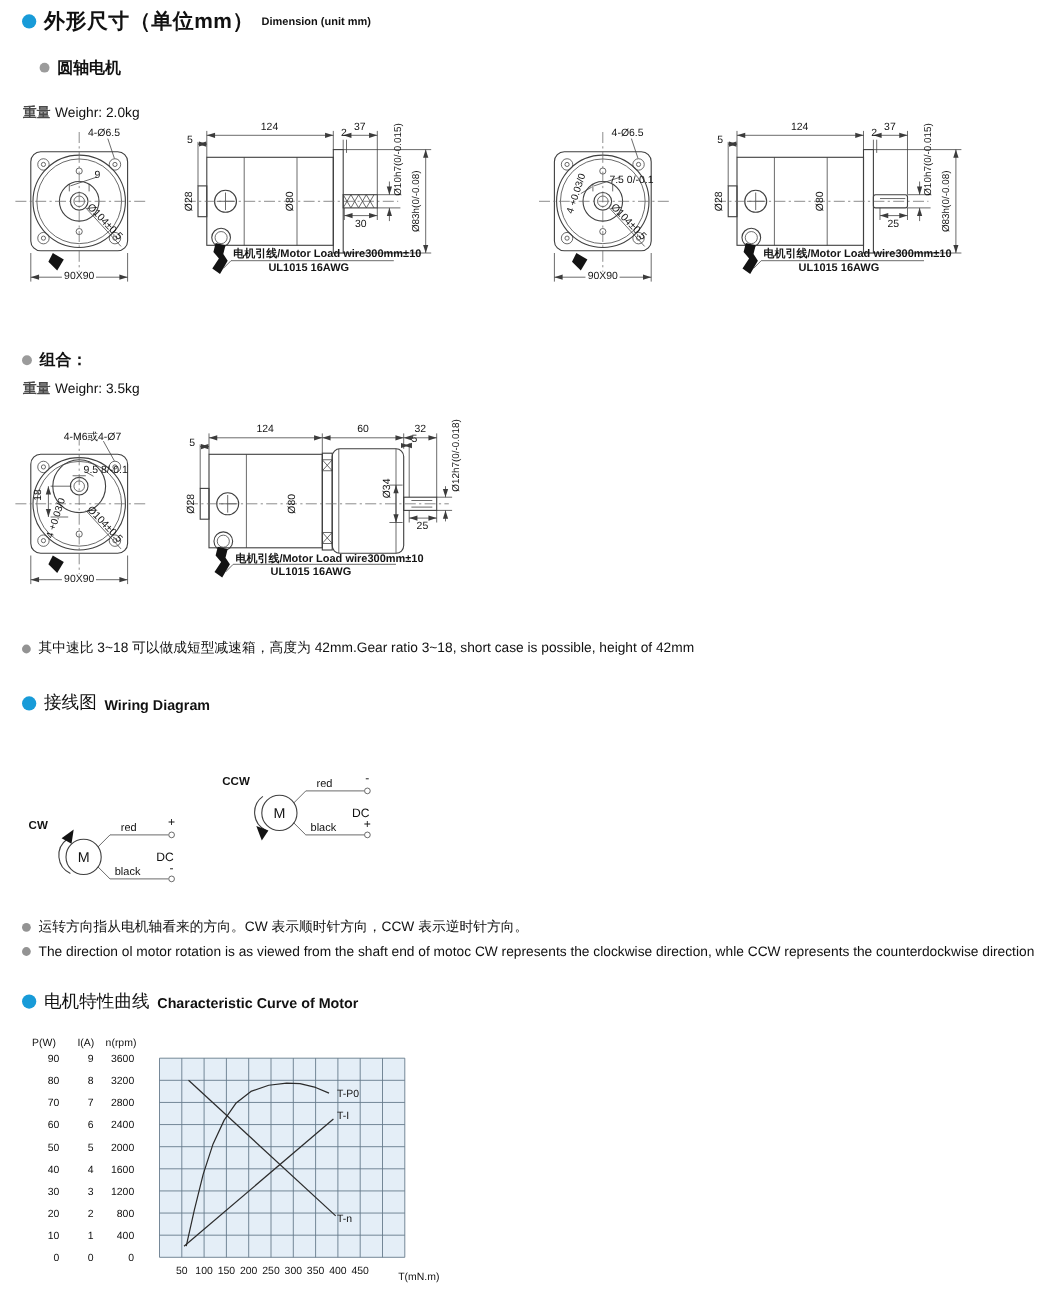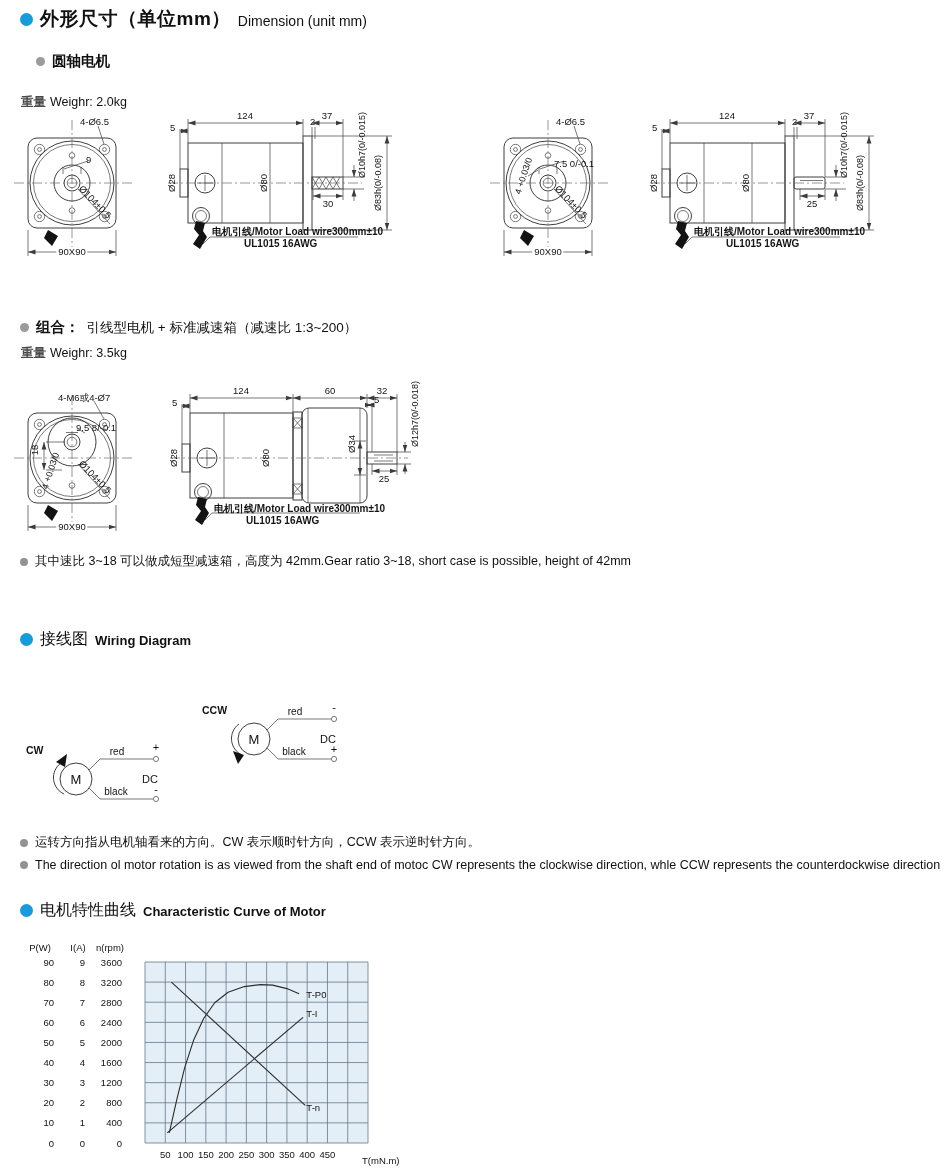--- a/index.html
+++ b/index.html
@@ -3,21 +3,21 @@
 <meta charset="utf-8">
 <style>
   html,body{margin:0;padding:0}
   body{width:950px;height:1176px;position:relative;background:#fff;
        font-family:"Liberation Sans",sans-serif;color:#111;overflow:hidden}
   .sec{position:absolute;display:flex;align-items:center;gap:7px;white-space:nowrap}
   .bdot{width:13px;height:13px;border-radius:50%;background:#189bd8;flex:0 0 auto}
   .gdot{width:9px;height:9px;border-radius:50%;background:#9b9b9b;flex:0 0 auto}
   .sdot{width:8px;height:8px;border-radius:50%;background:#939393;flex:0 0 auto}
   .t-main-cn{font-size:19px;font-weight:700;letter-spacing:.5px}
-  .t-main-en{font-size:14px;font-weight:400;padding-top:3px}
+  .t-main-en{font-size:10px;font-weight:700;padding-top:3px}
   .t-sub-cn{font-size:14.5px;font-weight:700}
   .t-sub-rest{font-size:13.5px;font-weight:400}
   .t-sec-cn{font-size:16px;font-weight:400}
   .t-sec-en{font-size:13px;font-weight:700;padding-top:2px}
   .t-note{font-size:12.5px}
   .weight{position:absolute;font-size:12.5px}
   .weight b{color:#4a4a4a;margin-right:4px}
   .draw{position:absolute}
   .draw svg{position:absolute;left:0;top:0;overflow:visible}
   .d{position:absolute;font-size:9.5px;line-height:1;white-space:nowrap;color:#141414}
@@ -228,21 +228,20 @@
   <span class="d r90 sm" style="left:196px;top:42px">Ø10h7(0/-0.015)</span>
   <span class="d r90 sm" style="left:212px;top:80px">Ø83h(0/-0.08)</span>
   <span class="d cx" style="left:164px;top:96px">25</span>
   <span class="d wlbl" style="left:46px;top:124px">电机引线/Motor Load wire300mm±10</span>
   <span class="d wlbl" style="left:78px;top:136px">UL1015 16AWG</span>
 </div>
 
 <div class="sec" style="left:20px;top:318px">
   <span class="gdot"></span>
   <span class="t-sub-cn">组合：</span>
-  <span class="t-sub-rest">引线型电机 + 标准减速箱（减速比 1:3~200）</span>
 </div>
 <div class="weight" style="left:21px;top:345px">
   <b>重量</b><span>Weighr: 3.5kg</span>
 </div>
 
 <div class="draw" style="left:18px;top:385px;width:150px;height:150px">
   <svg width="150" height="150" viewBox="0 0 150 150">
       <use href="#sfrontg"></use>
     </svg>
   <span class="d" style="left:40px;top:8px">4-M6或4-Ø7</span>
@@ -307,21 +306,21 @@
   <span class="d" style="left:208px;top:17px">5</span>
   <span class="d r90" style="left:8px;top:80px">Ø28</span>
   <span class="d r90" style="left:100px;top:80px">Ø80</span>
   <span class="d r90" style="left:186px;top:66px">Ø34</span>
   <span class="d r90 sm" style="left:249px;top:36px">Ø12h7(0/-0.018)</span>
   <span class="d cx" style="left:218px;top:96px">25</span>
   <span class="d wlbl" style="left:48px;top:126px">电机引线/Motor Load wire300mm±10</span>
   <span class="d wlbl" style="left:80px;top:138px">UL1015 16AWG</span>
 </div>
 
-<div class="sec" style="left:20px;top:553px">
+<div class="sec" style="left:20px;top:581px">
   <span class="sdot"></span>
   <span class="t-note">其中速比 3~18 可以做成短型减速箱，高度为 42mm.Gear ratio 3~18, short case is possible, height of 42mm</span>
 </div>
 
 <div class="sec" style="left:20px;top:629px">
   <span class="bdot"></span>
   <span class="t-sec-cn">接线图</span>
   <span class="t-sec-en">Wiring Diagram</span>
 </div>
 

